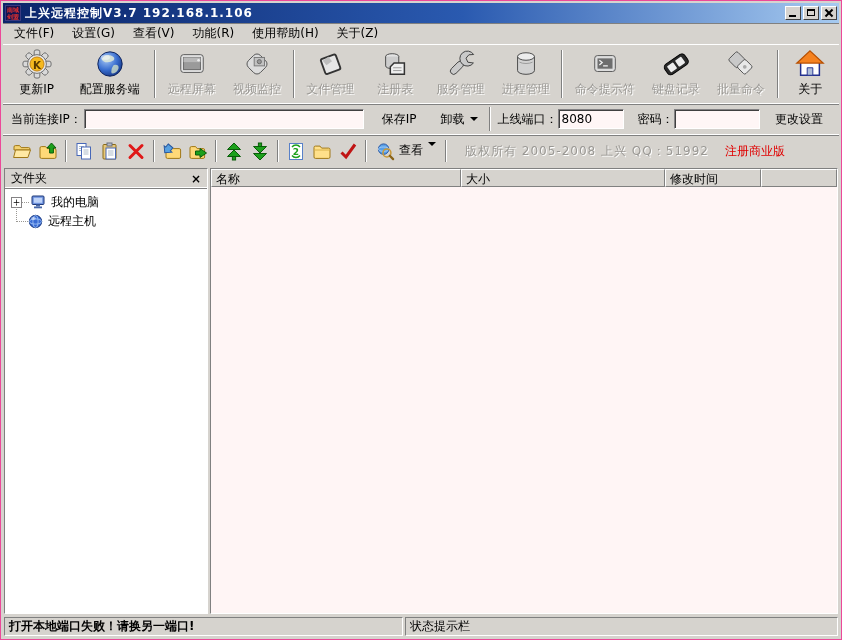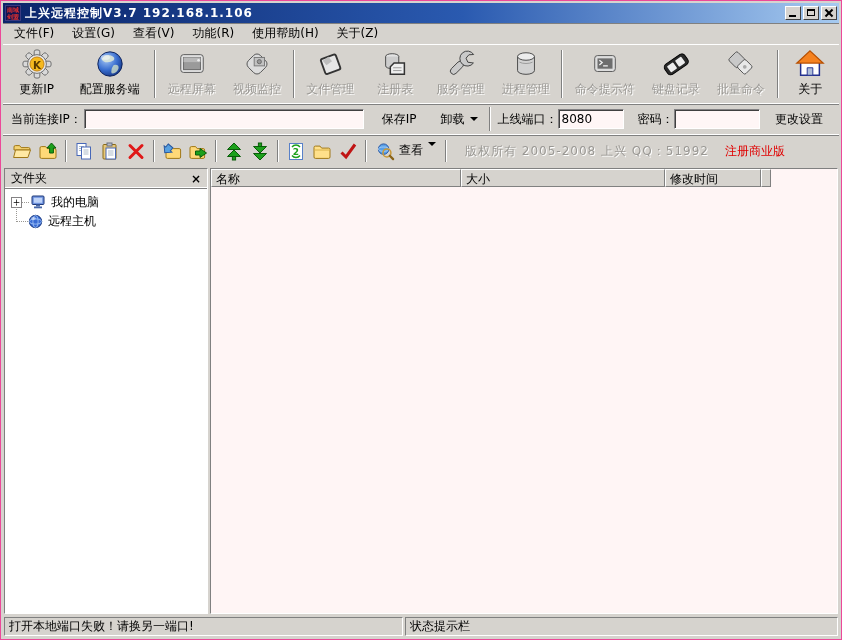--- a/index.html
+++ b/index.html
@@ -117,21 +117,21 @@
     font-size:9px;line-height:9px;text-align:center;color:#000;
   }
   .tree-dash{width:7px;height:1px;border-top:1px dotted #9a9894;flex:0 0 7px;}
   .tree-elbow{width:12px;height:19px;flex:0 0 12px;margin-left:9px;
     border-left:1px dotted #9a9894;border-bottom:1px dotted #9a9894;
     transform:translateY(-9px);}
   .tree-icon{width:16px;height:15px;flex:0 0 16px;margin:0 4px 0 2px;}
   .tree-label{color:#000;}
   .splitter{width:2px;flex:0 0 2px;background:#d6d3ce;}
   .right-panel{
-    flex:1;display:flex;flex-direction:row;
+    flex:1;display:flex;flex-direction:column;
     border:1px solid;border-color:#808080 #fff #fff #808080;
     background:#fff5f5;overflow:hidden;
   }
   .col-headers{display:flex;height:18px;flex:0 0 18px;background:#d6d3ce;}
   .col{
     border:1px solid;border-color:#fff #808080 #808080 #fff;
     background:#d6d3ce;padding:1px 4px;white-space:nowrap;overflow:hidden;
   }
   .col-name{width:250px;flex:0 0 250px;}
   .col-size{width:204px;flex:0 0 204px;}
@@ -140,21 +140,21 @@
   .list-body{flex:1;background:#fff5f5;}
   
   .statusbar{
     height:22px;flex:0 0 22px;display:flex;gap:2px;
     background:#d6d3ce;padding:2px 1px 1px 1px;
   }
   .status-cell{
     border:1px solid;border-color:#808080 #fff #fff #808080;
     display:flex;align-items:center;padding:0 4px;white-space:nowrap;overflow:hidden;
   }
-  .cell-msg{width:399px;flex:0 0 399px;}
+  .cell-msg{width:399px;flex:0 0 399px;font-weight:bold;}
   .cell-hint{flex:1;}
   .cell-hosts{width:166px;flex:0 0 166px;position:relative;}
   .grip{
     position:absolute;right:0;bottom:0;width:13px;height:13px;
     background:repeating-linear-gradient(135deg,transparent 0 2px,#808080 2px 3px,#fff 3px 4px);
     clip-path:polygon(100% 0,100% 100%,0 100%);
   }
 </style>
 </head>
 <body>

